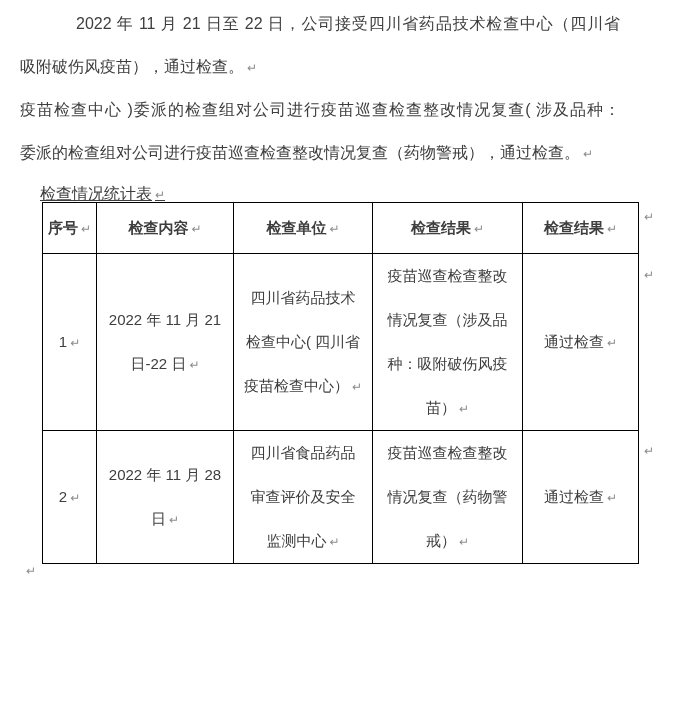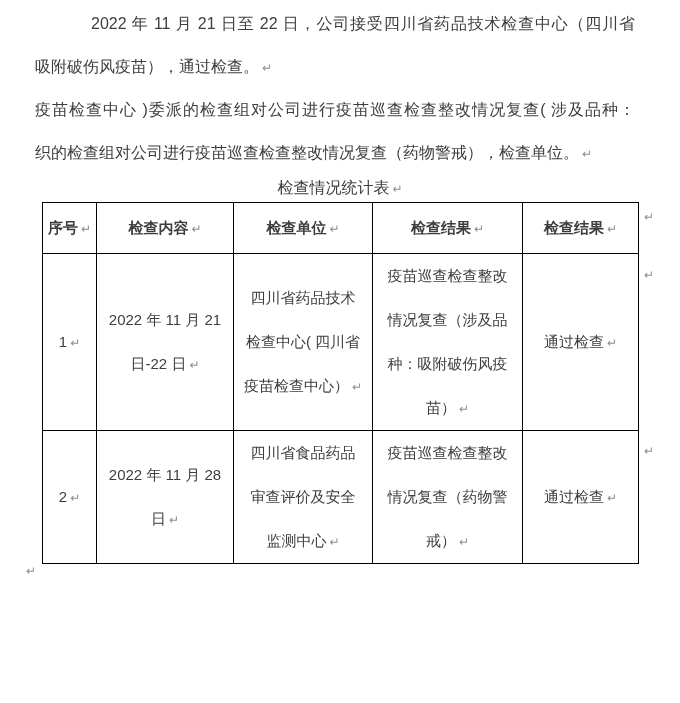--- a/index.html
+++ b/index.html
@@ -4,21 +4,21 @@
 <style>
   html, body { margin: 0; padding: 0; }
   body {
     width: 680px; height: 703px;
     background: #ffffff;
     font-family: "Liberation Sans", sans-serif;
     color: #3e3e3e;
     overflow: hidden;
   }
   .page { position: relative; width: 680px; height: 703px; }
-  .body-text { padding: 2px 40px 0 35px; width: 600px; box-sizing: content-box; }
+  .body-text { padding: 2px 40px 0 20px; width: 600px; box-sizing: content-box; }
   .bline {
     font-size: 16px;
     height: 43px; line-height: 43px;
     white-space: nowrap;
   }
   .bline.jst {
     white-space: normal;
     text-align: justify;
     text-align-last: justify;
     text-justify: inter-character;
@@ -26,23 +26,23 @@
   }
   .bline.ind { padding-left: 56px; }
   .pilcrow {
     color: #8c8c8c;
     font-size: 12px;
     font-weight: normal;
     margin-left: 3px;
     vertical-align: baseline;
   }
   .tbl-title {
-    height: 28px; line-height: 28px;
-    text-align: center; font-size: 16px;
-    width: 600px; margin: 0 40px;
+    height: 28px; line-height: 40px;
+    text-align: left; font-size: 16px;
+    width: 600px; margin: 0 40px; text-decoration: underline;
   }
   .table-wrap { position: relative; margin: 0 0 0 42px; width: 600px; }
   table.inspection {
     border-collapse: collapse;
     table-layout: fixed;
     width: 596px;
   }
   table.inspection th, table.inspection td {
     border: 1.5px solid #000000;
     text-align: center;
@@ -70,21 +70,21 @@
 
 <div class="page">
 
   <div class="body-text">
     <div>
       <div class="bline jst ind">2022 年 11 月 21 日至 22 日，公司接受四川省药品技术检查中心（四川省</div>
       <div class="bline"><span>吸附破伤风疫苗），通过检查。</span><span class="pilcrow">↵</span></div>
       <div class="bline jst">疫苗检查中心 )委派的检查组对公司进行疫苗巡查检查整改情况复查( 涉及品种：</div>
     </div>
     <div>
-      <div class="bline"><span>织的检查组对公司进行疫苗巡查检查整改情况复查（药物警戒），检查单位。</span><span class="pilcrow">↵</span></div>
+      <div class="bline"><span>委派的检查组对公司进行疫苗巡查检查整改情况复查（药物警戒），通过检查。</span><span class="pilcrow">↵</span></div>
     </div>
   </div>
 
   <div class="tbl-title"><span>检查情况统计表</span><span class="pilcrow">↵</span></div>
 
   <div class="table-wrap">
     <table class="inspection">
       <colgroup>
         <col style="width:54px">
           <col style="width:137px">

